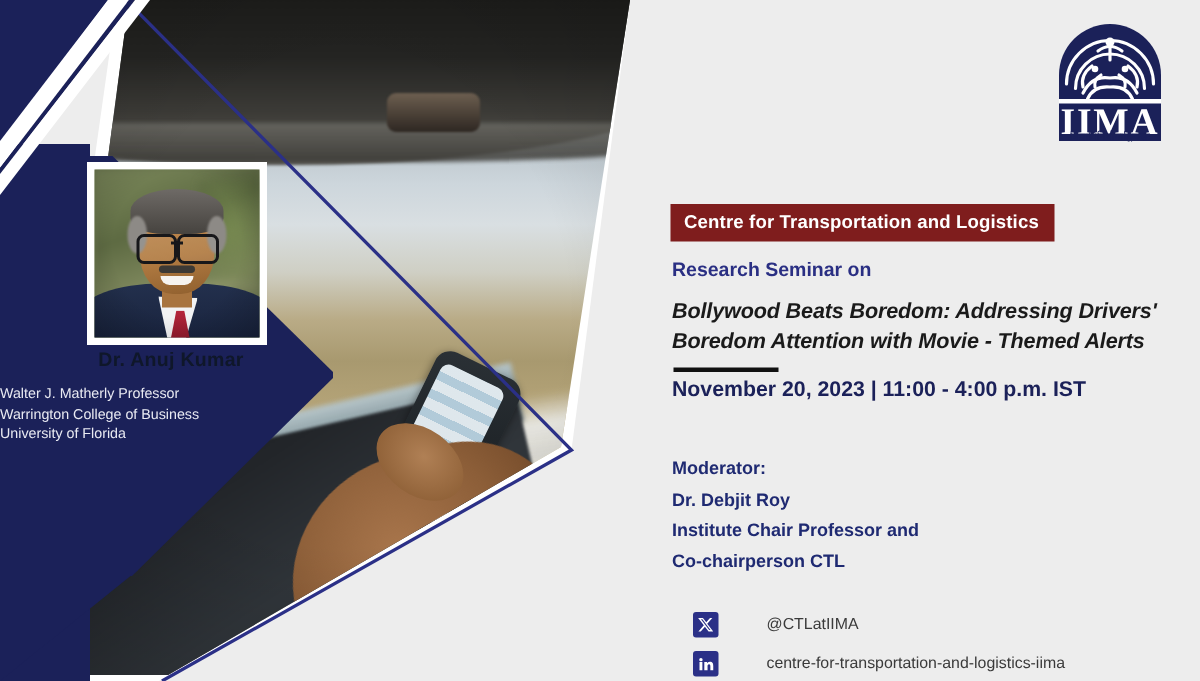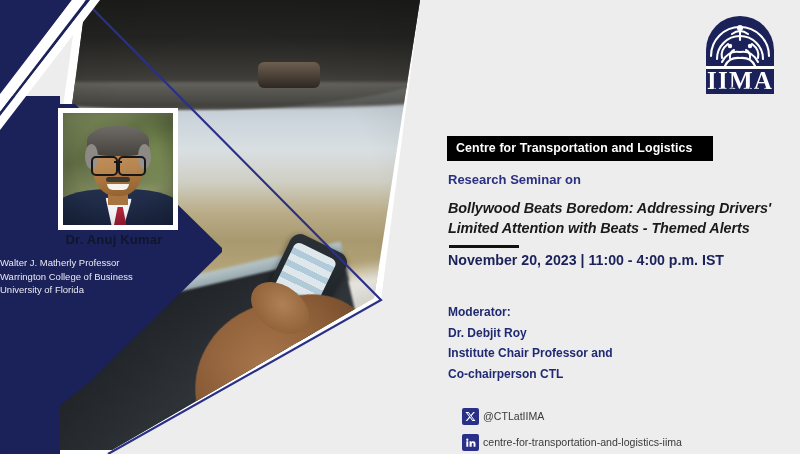--- a/index.html
+++ b/index.html
@@ -191,22 +191,22 @@
     color:#0f172a;font-size:13px;font-weight:bold;letter-spacing:.2px;
   }
   .speaker-lines{
     position:absolute;left:0;top:256px;width:228px;
     color:#e9eaf2;font-size:9.5px;line-height:13.6px;
   }
 
   
   .content{position:absolute;left:447px;top:0;width:340px;height:454px;}
   .ctl-badge{
-    position:absolute;left:0;top:136px;background:#000000;color:#ffffff;
-    font-size:12.4px;font-weight:bold;padding:5px 20px 6px 9px;letter-spacing:.1px;
+    position:absolute;left:0;top:136px;background:#7f1d1d;color:#ffffff;
+    font-size:12.4px;font-weight:bold;padding:5px 10px 6px 9px;letter-spacing:.1px;
     white-space:nowrap;
   }
   .seminar-kicker{
     position:absolute;left:1px;top:172px;color:#2a2f83;font-size:13px;font-weight:bold;
   }
   .seminar-title{
     position:absolute;left:1px;top:198px;width:330px;color:#1a1a1a;
     font-size:14.4px;font-weight:bold;line-height:20px;letter-spacing:-.1px;font-style:italic;
   }
   .rule{
@@ -219,21 +219,21 @@
     position:absolute;left:1px;top:302px;color:#1f2a72;font-size:12px;font-weight:bold;
     line-height:20.5px;
   }
   .socials{position:absolute;left:15px;top:405px;}
   .social-row{display:flex;align-items:center;height:22px;margin-bottom:4px;}
   .sq{
     width:17px;height:17px;background:#2b3087;border-radius:2px;
     display:flex;align-items:center;justify-content:center;flex:0 0 auto;
   }
   .sq svg{display:block;}
-  .social-text{margin-left:4px;color:#3a3a3a;font-size:10.6px;}
+  .social-text{margin-left:32px;color:#3a3a3a;font-size:10.6px;}
 
   
   .logo{position:absolute;left:694px;top:10px;width:92px;height:92px;}
   .logo svg{display:block;}
   .logo-tagline{
     position:absolute;left:694px;top:86px;width:92px;text-align:center;
     color:#1b2159;font-size:7px;letter-spacing:.1px;
   }
 </style>
 </head>
@@ -330,21 +330,21 @@
   <div class="logo-tagline">विद्याविनियोगाद्विकसः</div>
 
   <div class="content">
 
     <div class="ctl-badge">Centre for Transportation and Logistics</div>
 
     <div class="seminar-kicker">Research Seminar on</div>
 
     <div class="seminar-title">
       <div>Bollywood Beats Boredom: Addressing Drivers'</div>
-      <div>Limited Attention with Beats - Themed Alerts</div>
+      <div>Boredom Attention with Movie - Themed Alerts</div>
     </div>
 
     <div class="rule"></div>
 
     <div class="date-line">November 20, 2023 | 11:00 - 4:00 p.m. IST</div>
 
     <div class="moderator">
       <div>Moderator:</div>
       <div>Dr. Debjit Roy</div>
       <div>Institute Chair Professor and</div>

